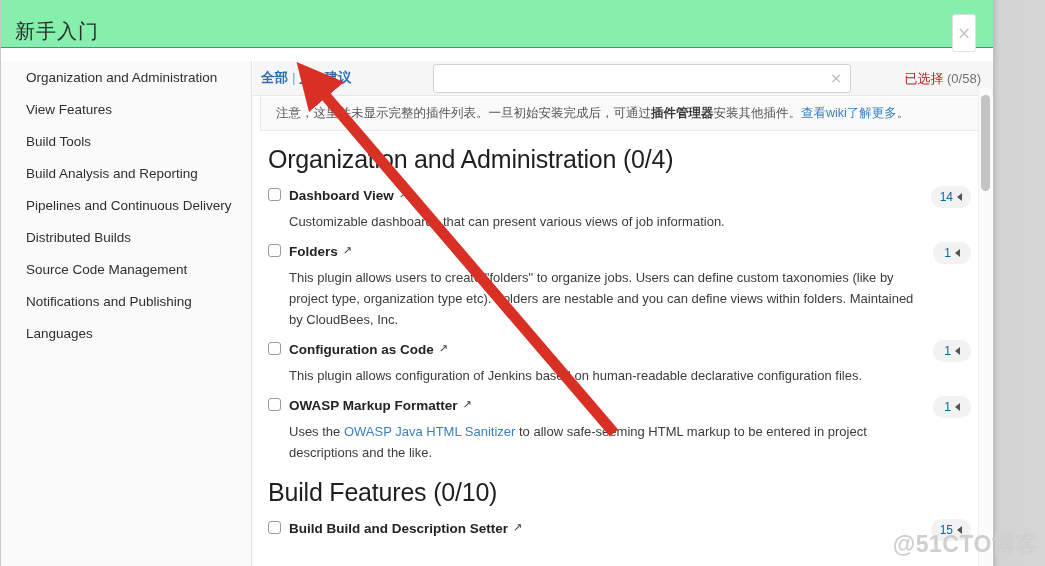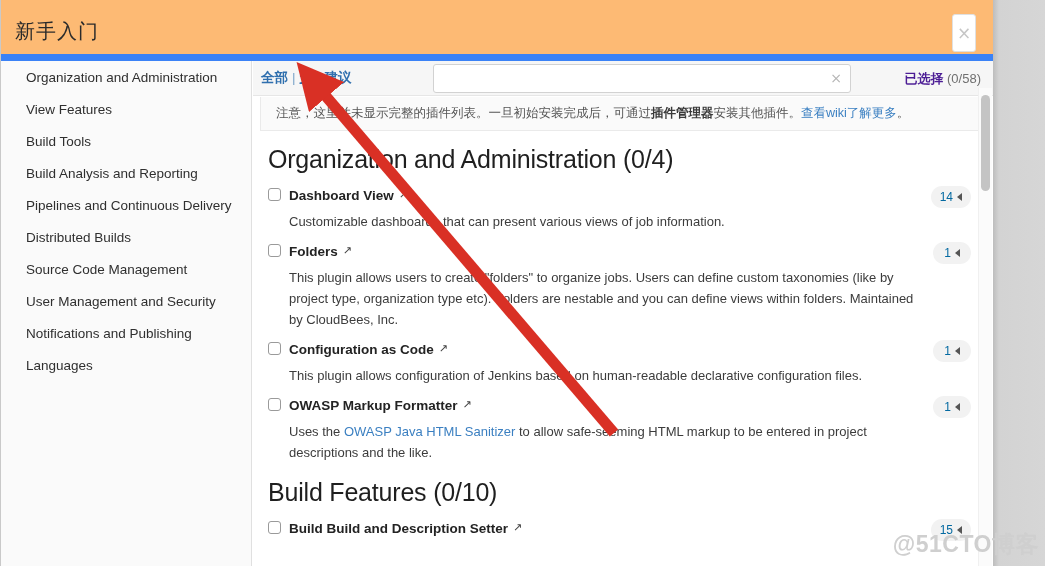--- a/index.html
+++ b/index.html
@@ -35,23 +35,23 @@
     height: 566px;
     background: #ffffff;
     border-left: 1px solid #c9c9c9;
     overflow: hidden;
   }
 
   
   .dialog-header {
     position: absolute;
     left: 0; top: 0;
-    width: 993px; height: 61px;
-    background: #fdba74;
-    border-bottom: 7px solid #3b82f6;
+    width: 993px; height: 48px;
+    background: #86efac;
+    border-bottom: 1px solid #3b82f6;
   }
   .dialog-title {
     position: absolute;
     left: 14px; top: 18px;
     font-size: 20px;
     color: #2b2b2b;
     letter-spacing: 1px;
     white-space: nowrap;
   }
   .close-button {
@@ -161,22 +161,22 @@
   }
 
   .selected-count {
     position: absolute;
     right: 13px; top: 9px;
     font-size: 13px;
     color: #707070;
     white-space: nowrap;
   }
   .selected-count .label {
-    color: #4c1d95;
-    font-weight: bold;
+    color: #b91c1c;
+    font-weight: normal;
   }
 
   
   .notice-bar {
     position: absolute;
     left: 7px; top: 36px;
     width: 727px; height: 34px;
     background: #fafafa;
     border: 1px solid #eaeaea;
     border-top: none;
@@ -345,23 +345,20 @@
         <span>Build Analysis and Reporting</span>
       </div>
       <div class="sidebar-item">
         <span>Pipelines and Continuous Delivery</span>
       </div>
       <div class="sidebar-item">
         <span>Distributed Builds</span>
       </div>
       <div class="sidebar-item">
         <span>Source Code Management</span>
-      </div>
-      <div class="sidebar-item">
-        <span>User Management and Security</span>
       </div>
       <div class="sidebar-item">
         <span>Notifications and Publishing</span>
       </div>
       <div class="sidebar-item">
         <span>Languages</span>
       </div>
     </div>
 
     <div class="content">

